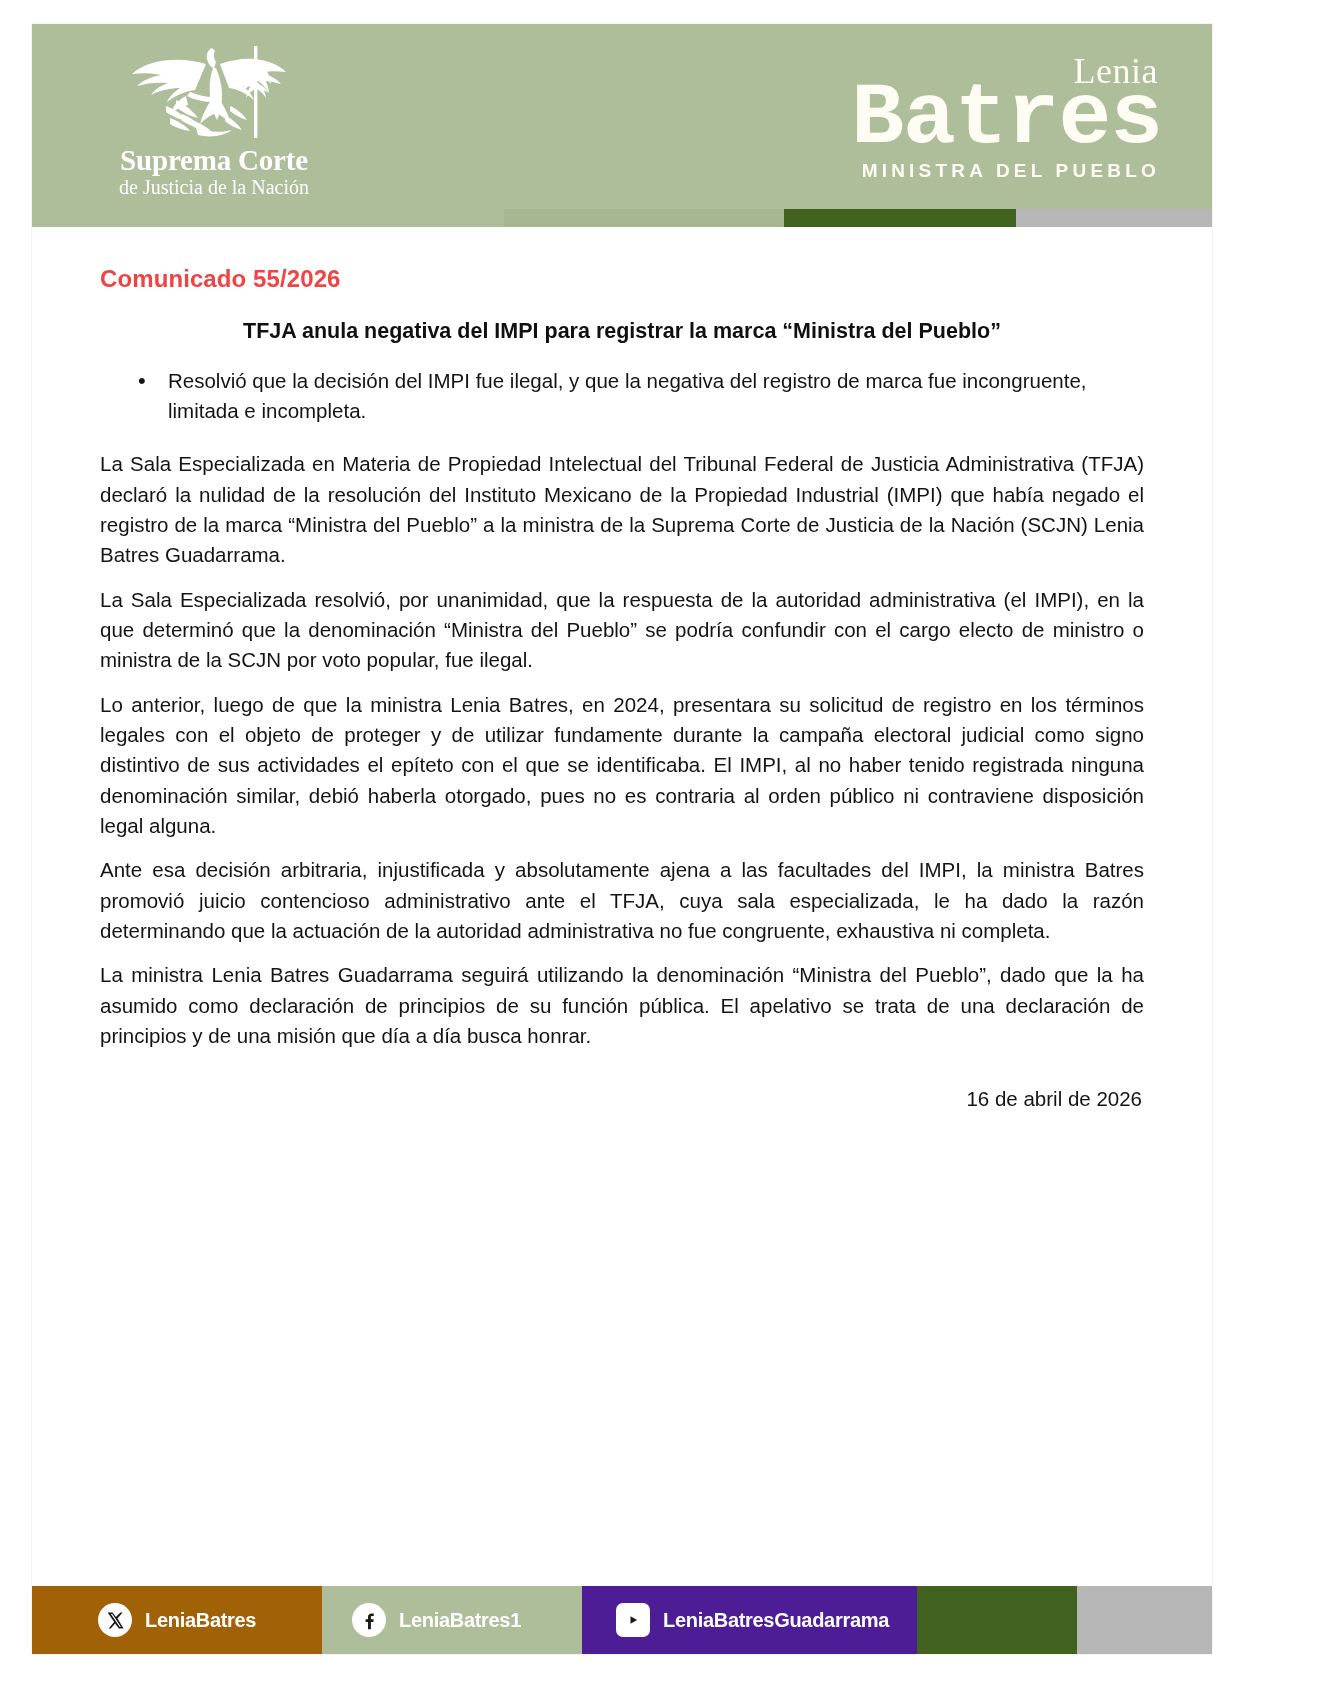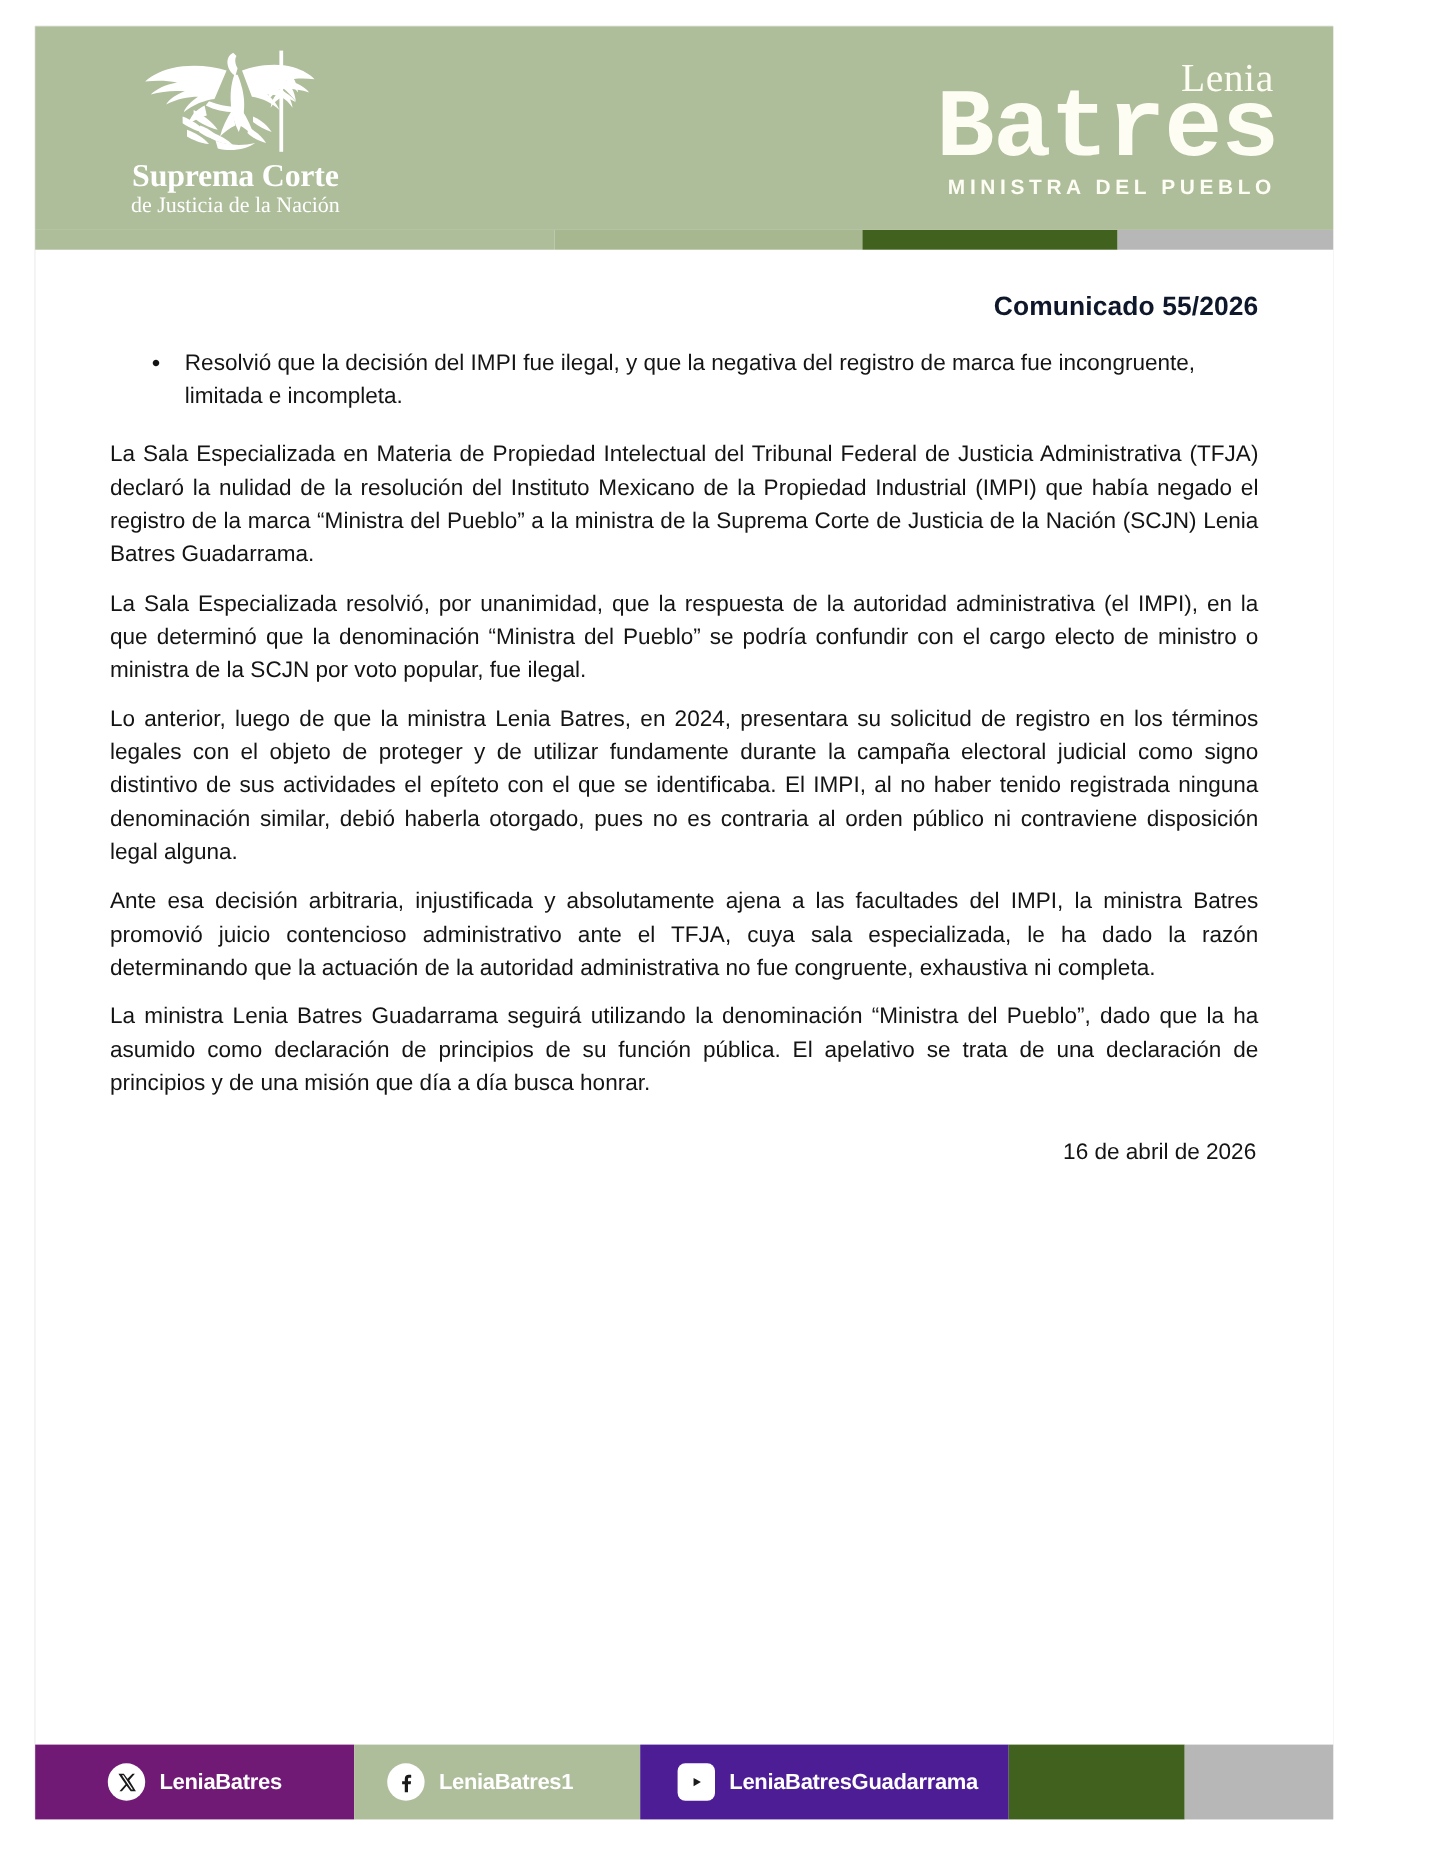--- a/index.html
+++ b/index.html
@@ -124,26 +124,26 @@
   .strip .seg2 { flex: 0 0 280px; background: #a7b790; }
   .strip .seg3 { flex: 0 0 232px; background: #41611f; }
   .strip .seg4 { flex: 1 1 auto;  background: #b7b7b7; }
 
   
   .content {
     padding: 28px 68px 0 68px;
   }
 
   .comunicado {
-    text-align: right;
+    text-align: left;
     font-weight: bold;
     font-size: 24px;
     letter-spacing: 0.1px;
     margin: 10px 0 0 0;
-    color: #0f172a;
+    color: #ef4444;
   }
 
   .headline {
     text-align: center;
     font-weight: bold;
     font-size: 21.5px;
     margin: 26px 0 0 0;
     color: #101010;
   }
 
@@ -194,21 +194,21 @@
     width: 100%;
     height: 68px;
     display: flex;
     align-items: stretch;
   }
   .fseg {
     display: flex;
     align-items: center;
     height: 100%;
   }
-  .f-x  { flex: 0 0 290px; background: #701a75; padding-left: 66px; box-sizing: border-box; }
+  .f-x  { flex: 0 0 290px; background: #a16207; padding-left: 66px; box-sizing: border-box; }
   .f-fb { flex: 0 0 260px; background: #aebd9a; padding-left: 30px; box-sizing: border-box; }
   .f-yt { flex: 0 0 335px; background: #4c1d95; padding-left: 34px; box-sizing: border-box; }
   .f-dk { flex: 0 0 160px; background: #41611f; }
   .f-gy { flex: 1 1 auto;  background: #b7b7b7; }
 
   .social {
     display: flex;
     align-items: center;
     gap: 13px;
   }
@@ -297,20 +297,21 @@
       <div class="seg1"></div>
       <div class="seg2"></div>
       <div class="seg3"></div>
       <div class="seg4"></div>
     </div>
 
     <div class="content">
 
       <div class="comunicado">Comunicado 55/2026</div>
 
+      <div class="headline">TFJA anula negativa del IMPI para registrar la marca “Ministra del Pueblo”</div>
 
       <ul class="bullets">
         <li>Resolvió que la decisión del IMPI fue ilegal, y que la negativa del registro de marca fue incongruente, limitada e incompleta.</li>
       </ul>
 
       <p class="para">La Sala Especializada en Materia de Propiedad Intelectual del Tribunal Federal de Justicia Administrativa (TFJA) declaró la nulidad de la resolución del Instituto Mexicano de la Propiedad Industrial (IMPI) que había negado el registro de la marca “Ministra del Pueblo” a la ministra de la Suprema Corte de Justicia de la Nación (SCJN) Lenia Batres Guadarrama.</p>
       <p class="para">La Sala Especializada resolvió, por unanimidad, que la respuesta de la autoridad administrativa (el IMPI), en la que determinó que la denominación “Ministra del Pueblo” se podría confundir con el cargo electo de ministro o ministra de la SCJN por voto popular, fue ilegal.</p>
       <p class="para">Lo anterior, luego de que la ministra Lenia Batres, en 2024, presentara su solicitud de registro en los términos legales con el objeto de proteger y de utilizar fundamente durante la campaña electoral judicial como signo distintivo de sus actividades el epíteto con el que se identificaba. El IMPI, al no haber tenido registrada ninguna denominación similar, debió haberla otorgado, pues no es contraria al orden público ni contraviene disposición legal alguna.</p>
       <p class="para">Ante esa decisión arbitraria, injustificada y absolutamente ajena a las facultades del IMPI, la ministra Batres promovió juicio contencioso administrativo ante el TFJA, cuya sala especializada, le ha dado la razón determinando que la actuación de la autoridad administrativa no fue congruente, exhaustiva ni completa.</p>
       <p class="para">La ministra Lenia Batres Guadarrama seguirá utilizando la denominación “Ministra del Pueblo”, dado que la ha asumido como declaración de principios de su función pública. El apelativo se trata de una declaración de principios y de una misión que día a día busca honrar.</p>

